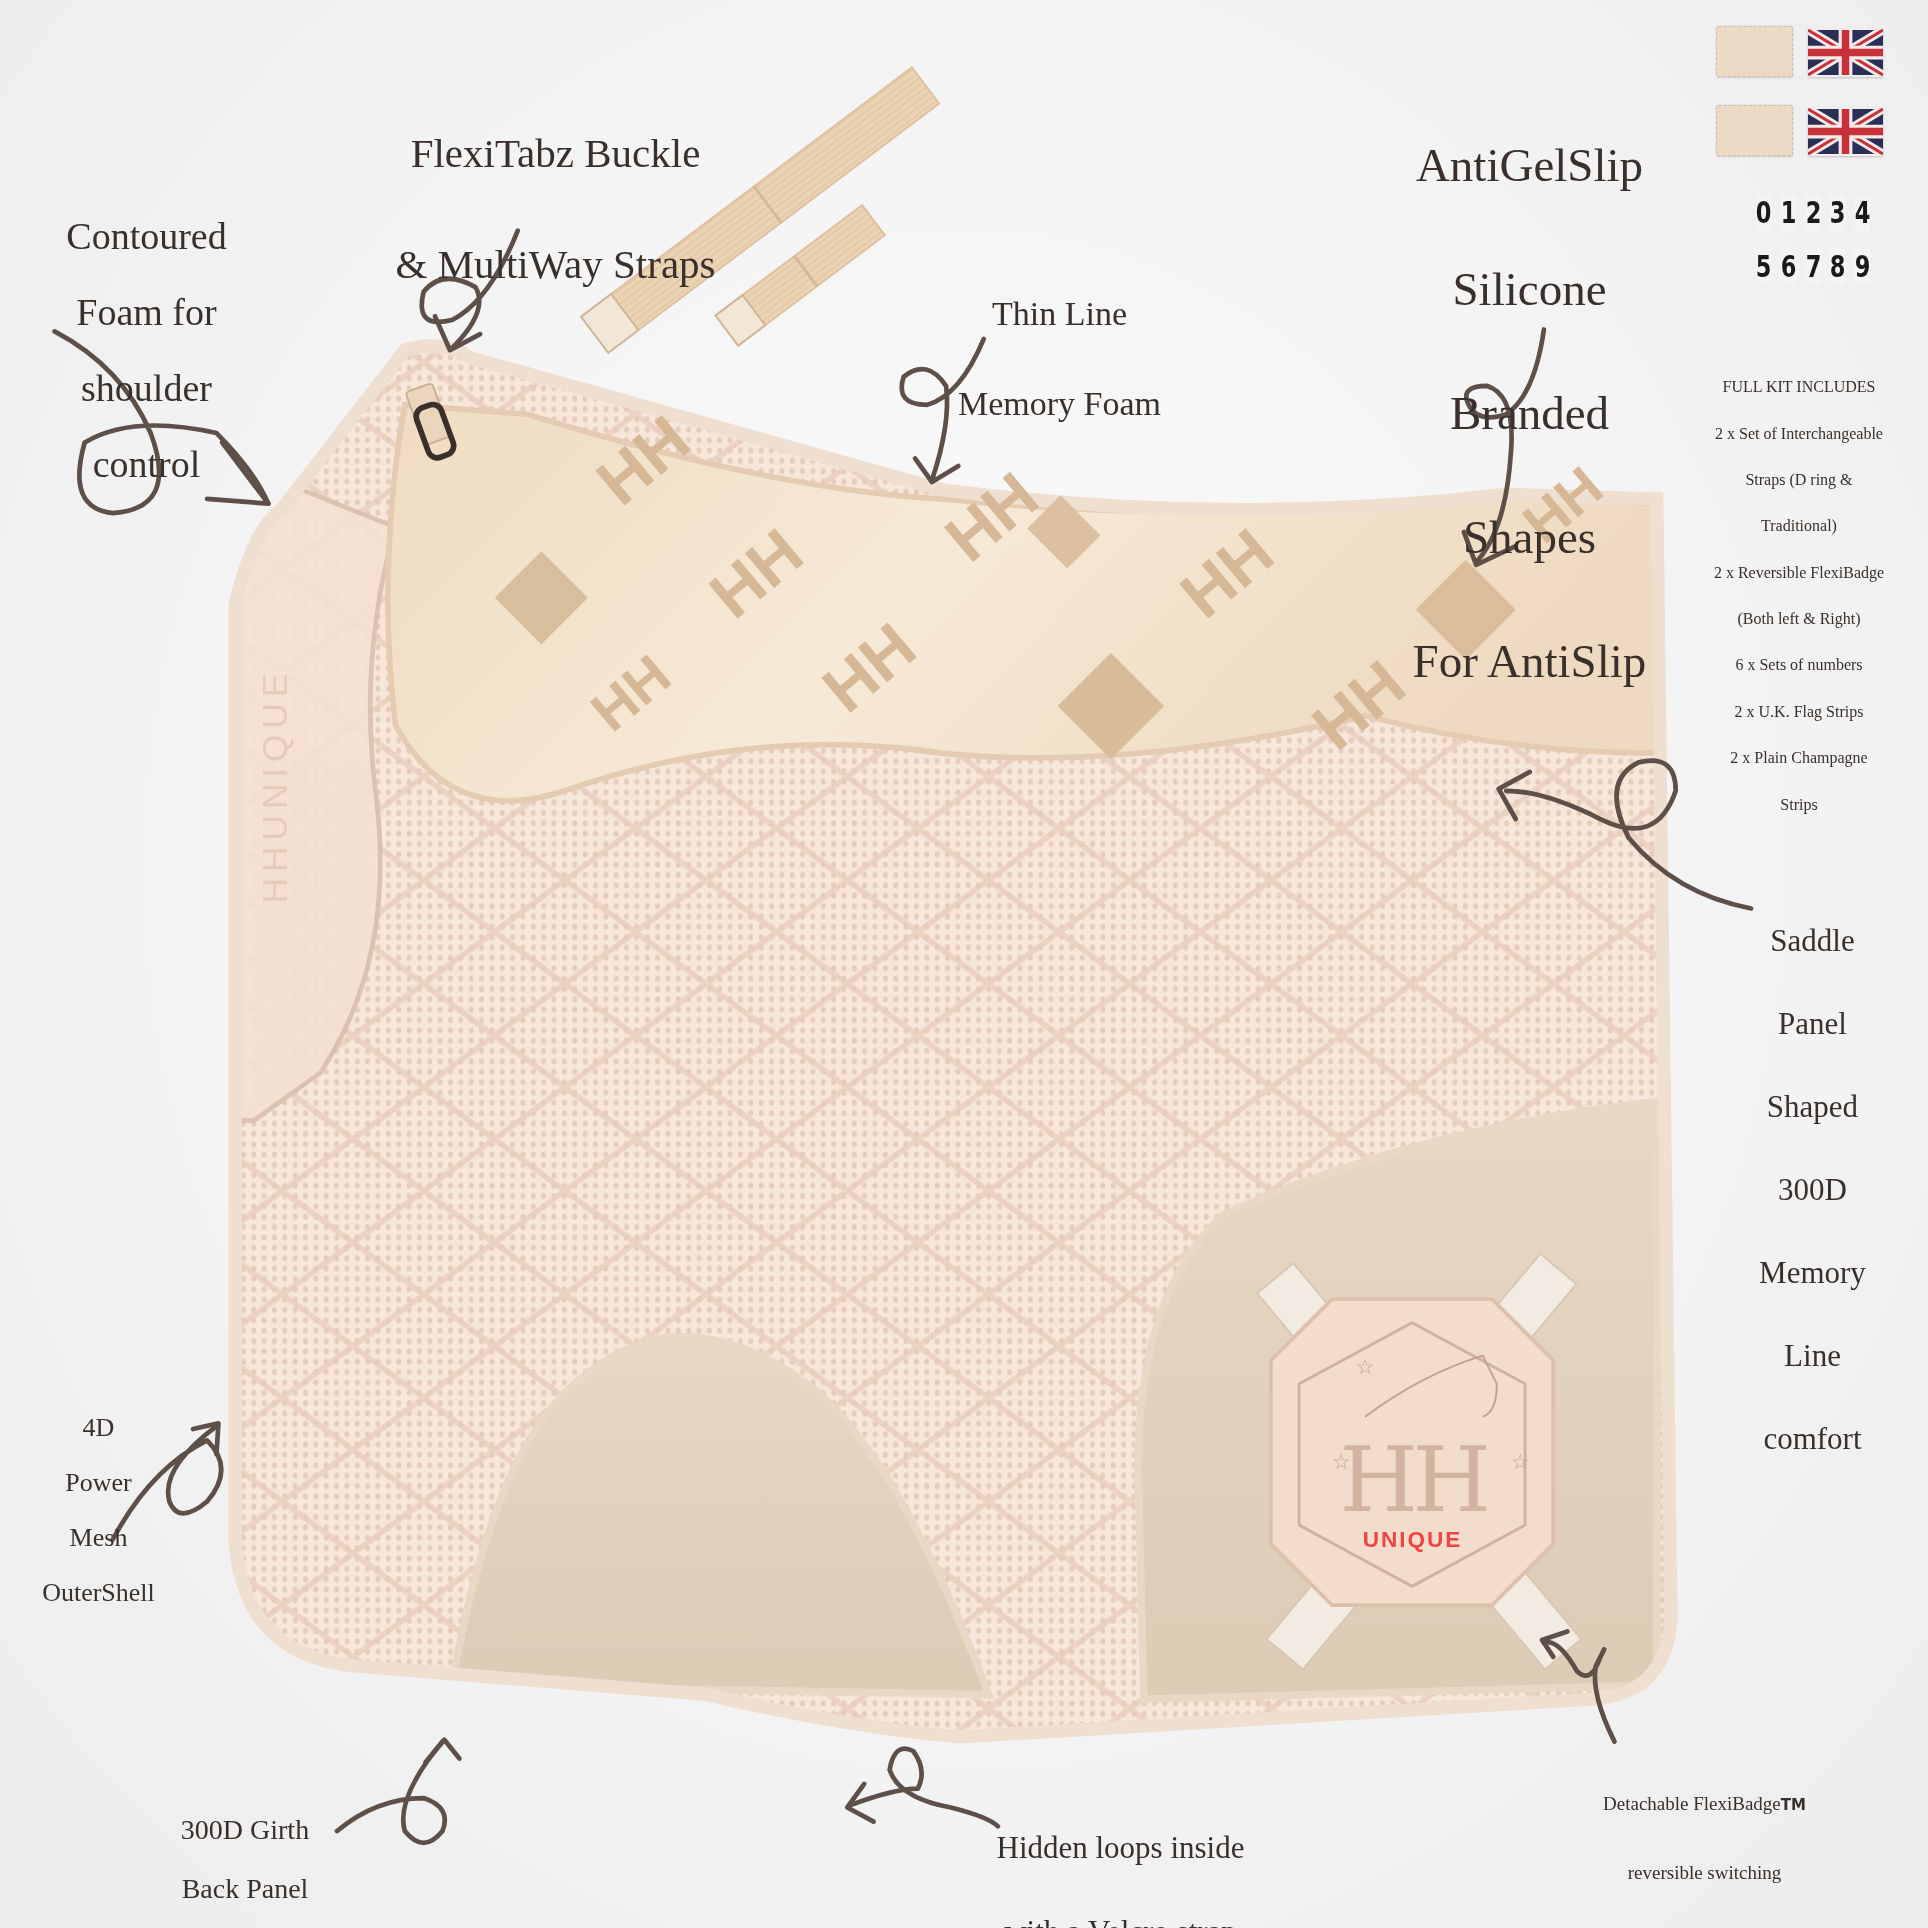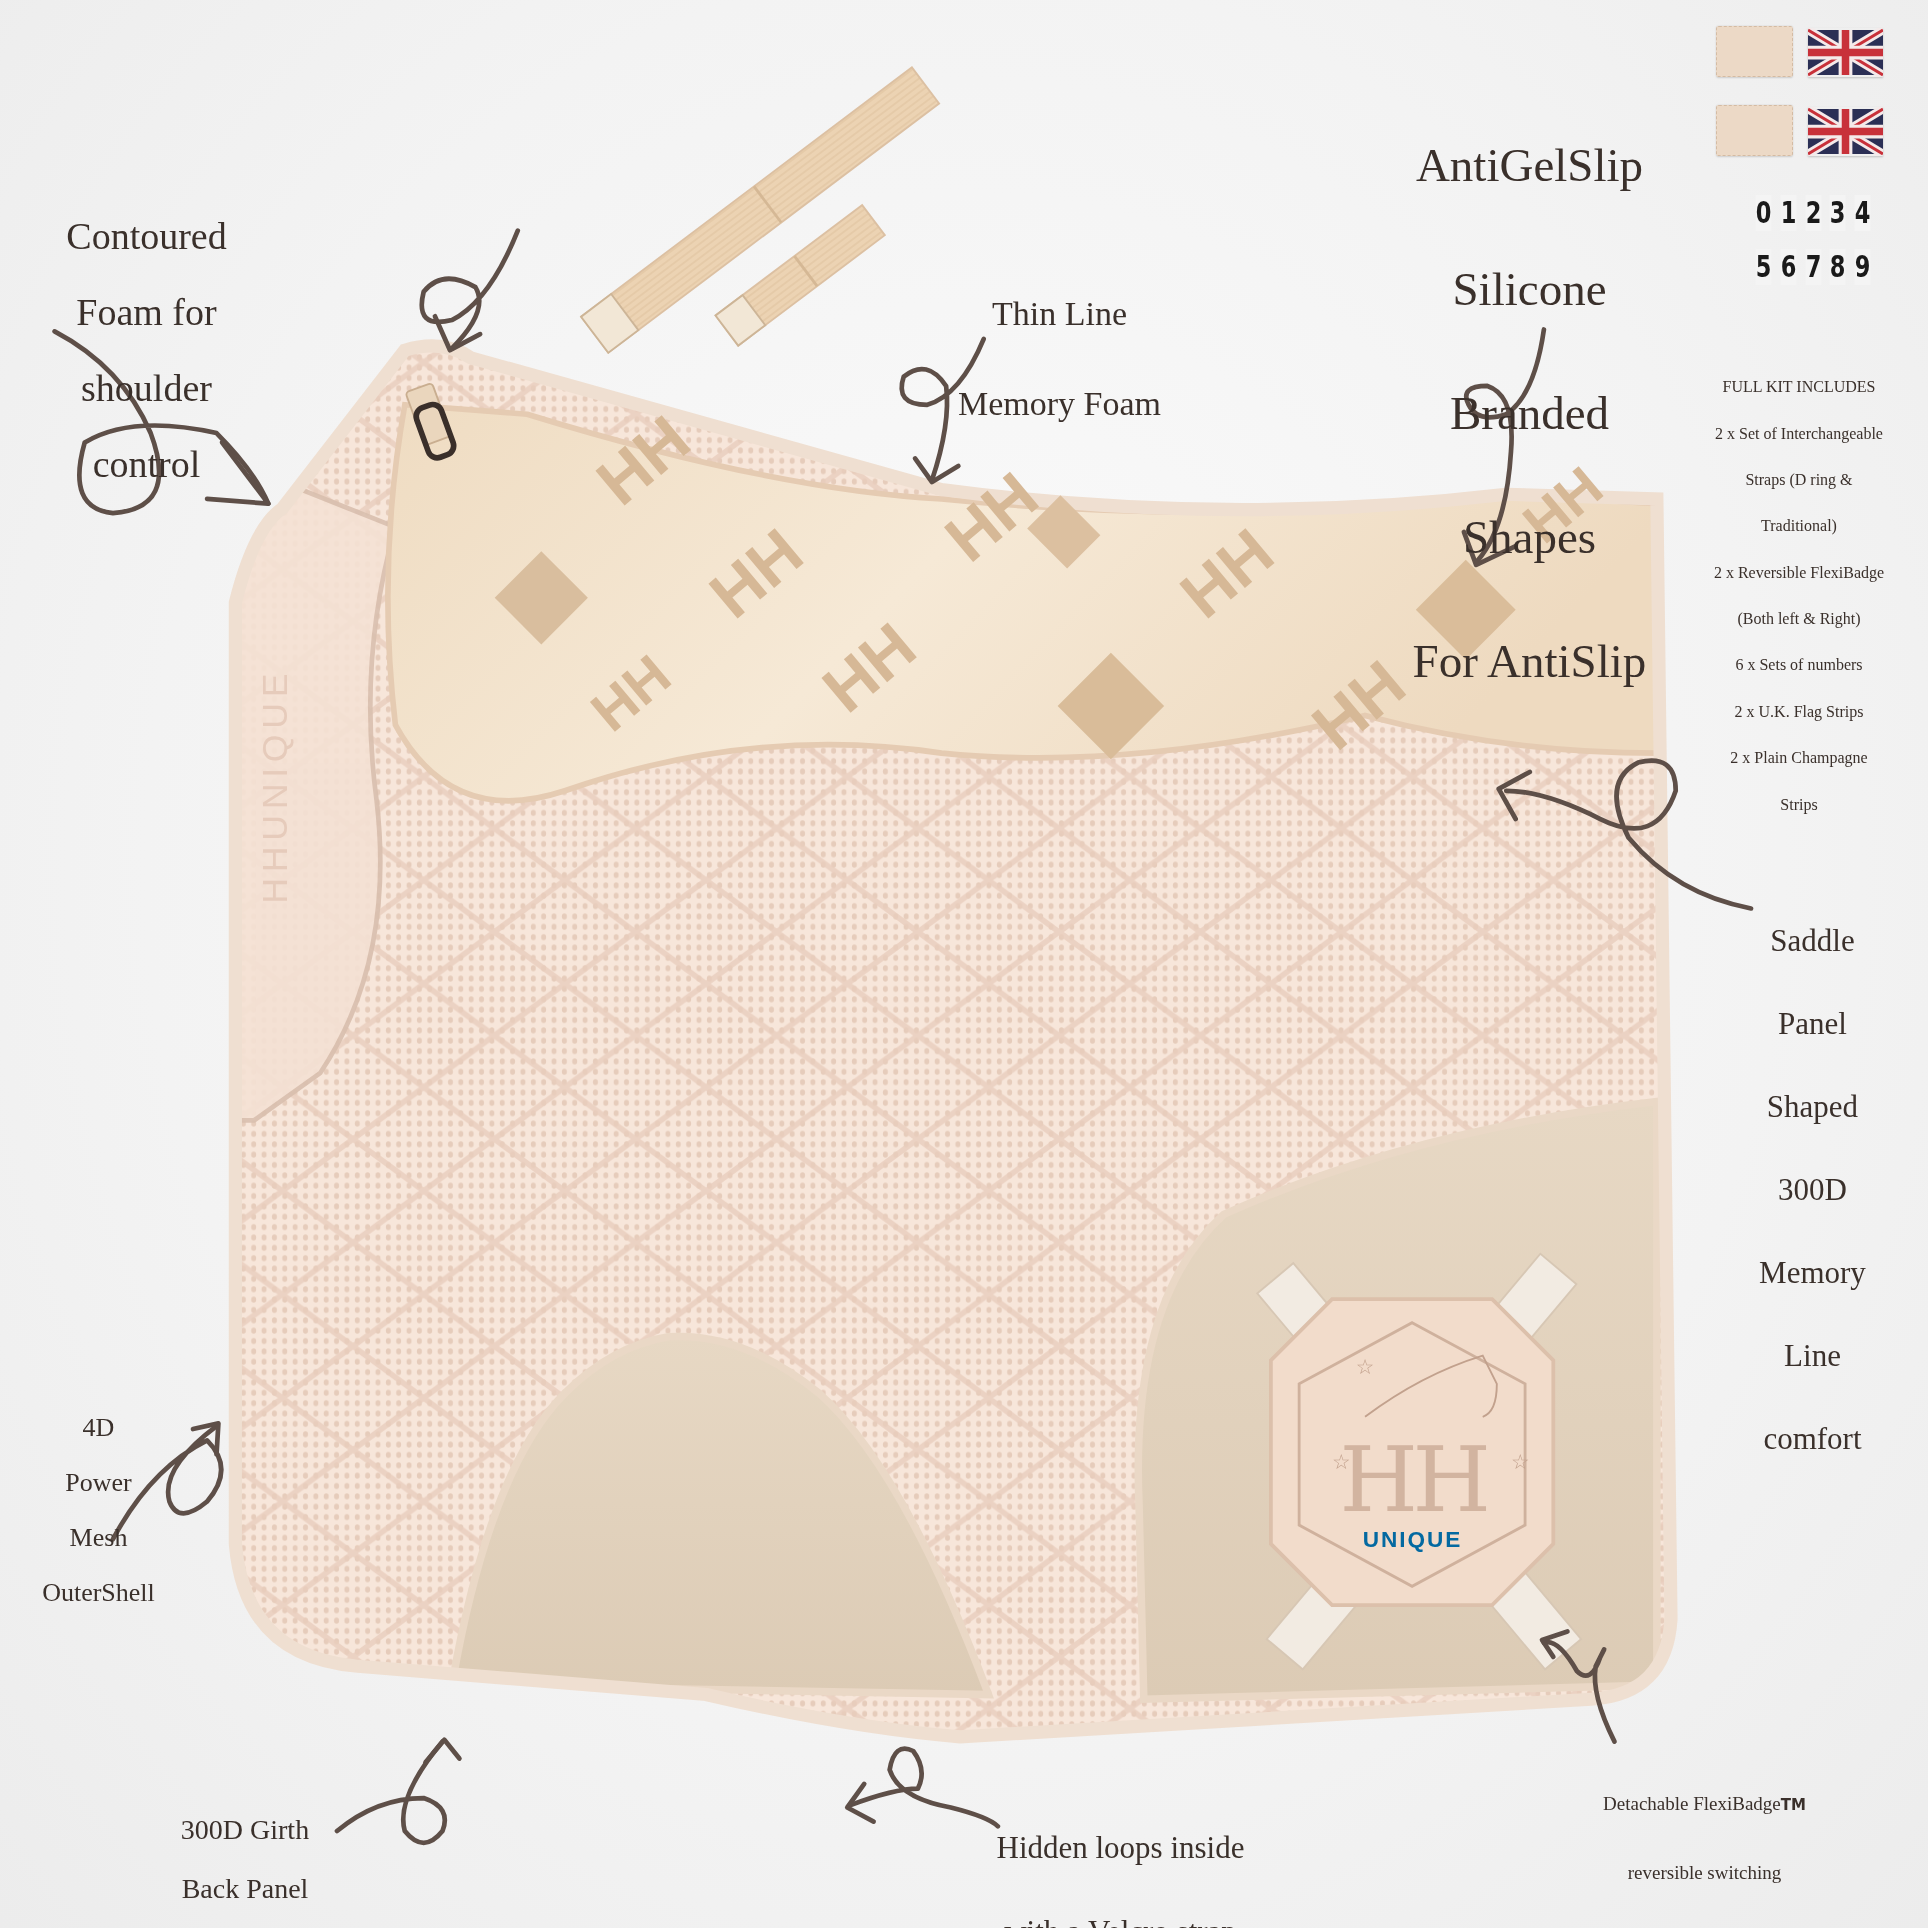--- a/index.html
+++ b/index.html
@@ -200,20 +200,24 @@
     <div class="num-tile">9</div>
   </div>
 
   <div id="lbl-contoured" class="label">
     <span>Contoured</span>
     <span>Foam for</span>
     <span>shoulder</span>
     <span>control</span>
   </div>
 
+  <div id="lbl-flexitabz" class="label">
+    <span>FlexiTabz Buckle</span>
+    <span>&amp; MultiWay Straps</span>
+  </div>
 
   <div id="lbl-thinline" class="label">
     <span>Thin Line</span>
     <span>Memory Foam</span>
   </div>
 
   <div id="lbl-antigel" class="label">
     <span>AntiGelSlip</span>
     <span>Silicone</span>
     <span>Branded</span>
@@ -263,15 +267,15 @@
   </div>
 
   <div id="lbl-badge" class="label">
     <span><span style="display:inline">Detachable FlexiBadge</span><span class="tm" style="display:inline">TM</span></span>
     <span>reversible switching</span>
     <span>to number holder</span>
     
   </div>
 
   <div style="position:absolute; left:1337px; top:1427px; width:151px; text-align:center; font-family:'DejaVu Serif', serif; font-size:90px; color:#d2b4a0; letter-spacing:-5.6px;">HH</div>
-  <div style="position:absolute; left:1337px; top:1527px; width:151px; text-align:center; font-family:'Liberation Sans', sans-serif; font-weight:bold; font-size:22.6px; color:#0369a1; letter-spacing:1.9px;">UNIQUE</div>
+  <div style="position:absolute; left:1337px; top:1527px; width:151px; text-align:center; font-family:'Liberation Sans', sans-serif; font-weight:bold; font-size:22.6px; color:#ef4444; letter-spacing:1.9px;">UNIQUE</div>
 </div>
 
 
 </body></html>

